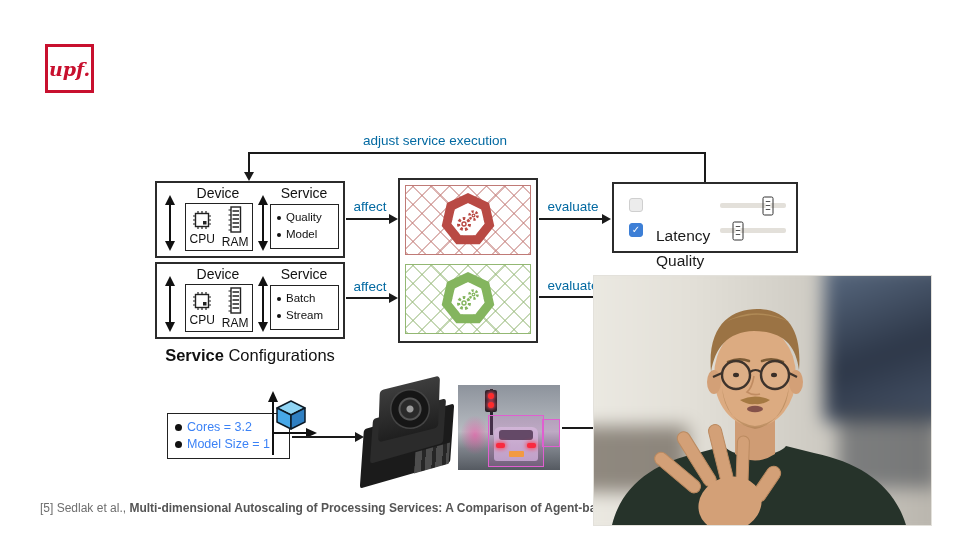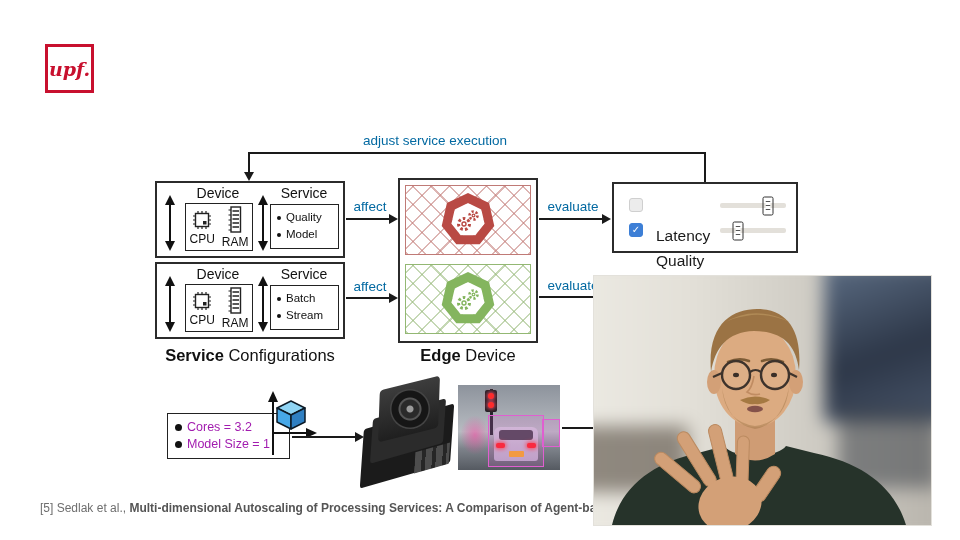--- a/index.html
+++ b/index.html
@@ -60,21 +60,21 @@
   .mlabel{position:absolute;left:42px;font-size:15.5px;color:#1a1a1a;margin-top:30px;}
   .track{position:absolute;left:106px;width:66px;height:5px;background:#e3e0da;border-radius:2px;}
   .thumb{position:absolute;top:50%;width:11px;height:19px;background:#fff;border:1.5px solid #333;
          border-radius:2px;transform:translate(-50%,-50%);box-sizing:border-box;
          background-image:repeating-linear-gradient(#555 0 1px,transparent 1px 4px);
          background-clip:content-box;padding:3px 2px;}
 
   
   .params{left:167px;top:413px;width:123px;height:46px;border:1.5px solid #222;box-sizing:border-box;
           background:#fff;padding:5px 0 0 7px;}
-  .pitem{display:flex;align-items:center;gap:5px;font-size:12.5px;line-height:17px;color:#a21caf;}
+  .pitem{display:flex;align-items:center;gap:5px;font-size:12.5px;line-height:17px;color:#3b82f6;}
   .bigdot{width:7px;height:7px;border-radius:50%;background:#111;flex:0 0 auto;}
 
   
   .jetson{left:356px;top:382px;width:112px;height:102px;}
   .j-base{position:absolute;left:4px;top:36px;width:94px;height:56px;background:#1b1b1b;border-radius:3px;
           transform:rotate(-16deg) skewX(-20deg);}
   .j-mid{position:absolute;left:14px;top:28px;width:76px;height:42px;background:#2b2b2b;border-radius:3px;
          transform:rotate(-16deg) skewX(-20deg);}
   .j-sink{position:absolute;left:22px;top:2px;width:62px;height:50px;border-radius:4px;
           background:linear-gradient(#3d3d3d,#1f1f1f);transform:rotate(-14deg) skewX(-16deg);}
@@ -241,23 +241,20 @@
         <circle cx="26" cy="34" r="2" fill="none" style="stroke:var(--service-green,#84b55e)" stroke-width="1.4"></circle>
         <circle cx="35.5" cy="25.5" r="4" fill="none" style="stroke:var(--service-green,#84b55e)" stroke-width="2.6" stroke-dasharray="2.2 1.9"></circle>
         <circle cx="35.5" cy="25.5" r="1.4" fill="none" style="stroke:var(--service-green,#84b55e)" stroke-width="1.2"></circle>
       </svg>
     </div>
   </div>
 
   <div class="abs caption" style="left:155px;top:346px;width:190px;">
     <b>Service</b><span> Configurations</span>
   </div>
-  <div class="abs caption" style="left:398px;top:346px;width:140px;">
-    <b>Edge</b><span> Device</span>
-  </div>
 
   <div class="abs lbl" style="left:538px;top:199px;width:70px;">evaluate</div>
   <div class="abs hline" style="left:539px;top:218px;width:64px;"></div>
   <div class="abs tri-right" style="left:602px;top:214px;"></div>
 
   <div class="abs lbl" style="left:538px;top:278px;width:70px;">evaluate</div>
   <div class="abs hline" style="left:539px;top:296px;width:58px;"></div>
 
   <div class="abs metrics">
     <div class="checkbox" style="top:14px;">

